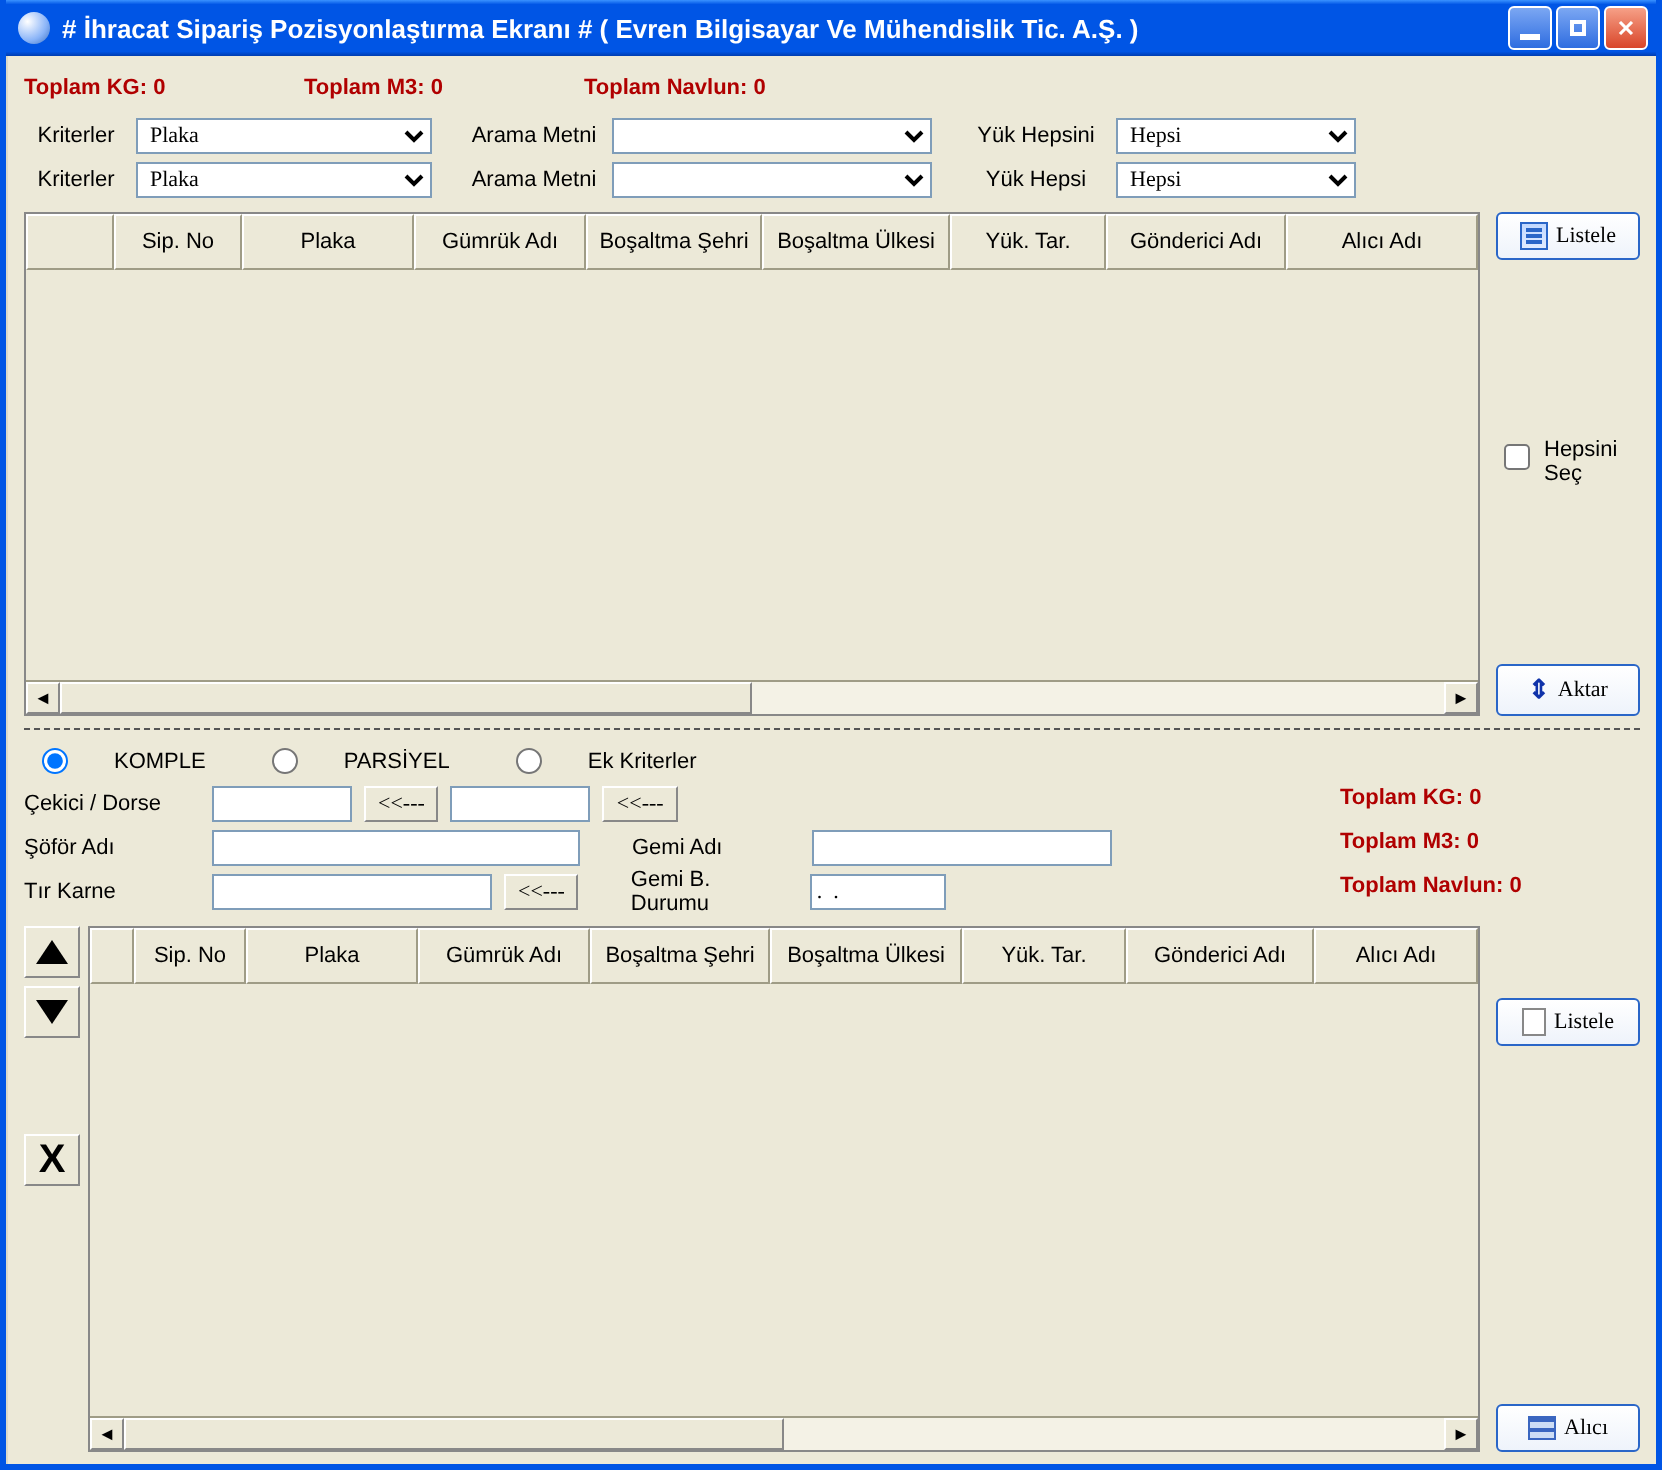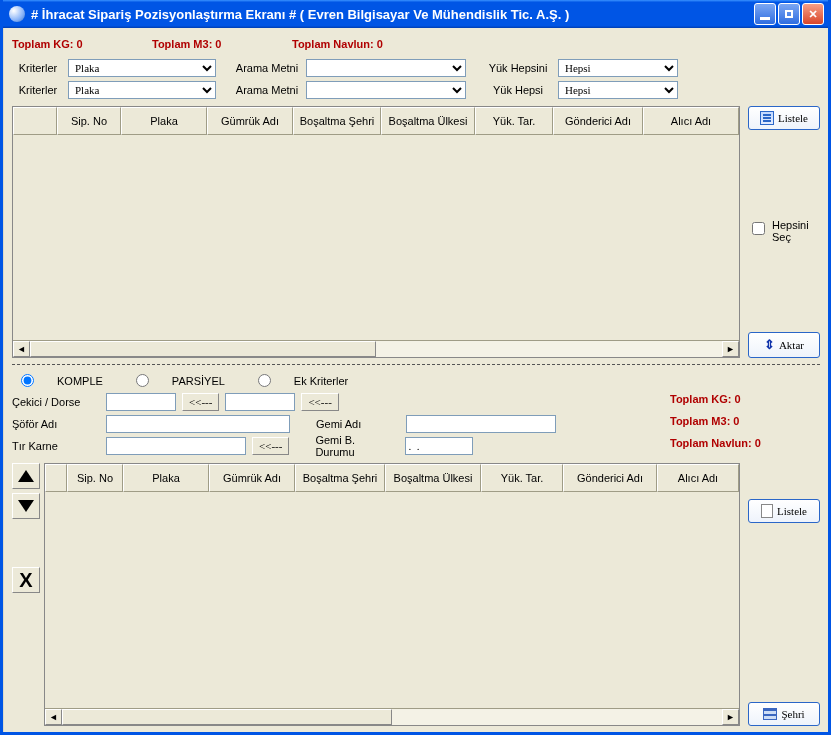--- a/index.html
+++ b/index.html
@@ -402,19 +402,19 @@
       </div>
       <div class="side-col">
         <div style="height:32px"></div>
         <button class="sbtn">
           <span class="icn icn-blank"></span>
           <span>Listele</span>
         </button>
         <div style="flex:1"></div>
         <button class="sbtn">
           <span class="icn icn-menu"></span>
-          <span>Şehri</span>
+          <span>Alıcı</span>
         </button>
       </div>
     </div>
 
   </div>
 </div>
 
 </body></html>

